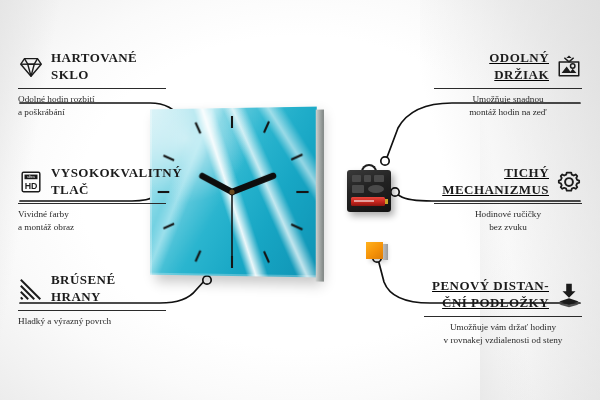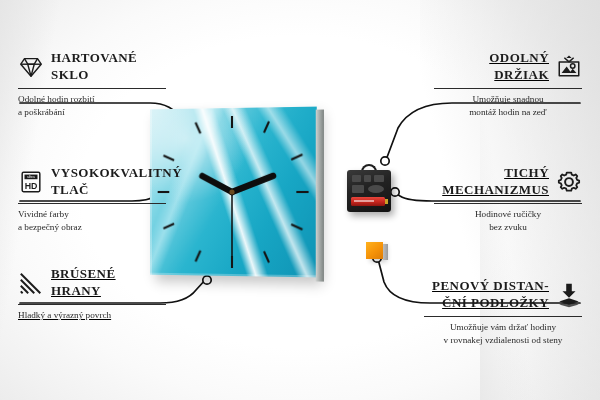--- a/index.html
+++ b/index.html
@@ -271,25 +271,25 @@
         <text x="14" y="21" font-family="'Liberation Sans',sans-serif" font-weight="bold" font-size="9.5" fill="#1b1b1b" text-anchor="middle">HD</text>
       </svg>
       <div class="titlewrap">
         <div>VYSOKOKVALITNÝ</div>
         <div>TLAČ</div>
       </div>
     </div>
     <div class="rule"></div>
     <div class="sub">
       <div>Vividné farby</div>
-      <div>a bezpečný obraz</div>
-    </div>
-  </div>
-
-  <div class="callout left" style="left:18px; top:266px; width:148px;text-decoration:underline;">
+      <div>a montáž obraz</div>
+    </div>
+  </div>
+
+  <div class="callout left" style="left:18px; top:272px; width:148px;">
     <div class="head">
       <svg class="icon" viewBox="0 0 28 28">
         <g stroke="#1b1b1b" stroke-width="2.1">
           <line x1="3" y1="4" x2="24" y2="25"></line>
           <line x1="3" y1="10.5" x2="17.5" y2="25"></line>
           <line x1="3" y1="17" x2="11" y2="25"></line>
           <line x1="3" y1="23" x2="5" y2="25"></line>
         </g>
       </svg>
       <div class="titlewrap">

